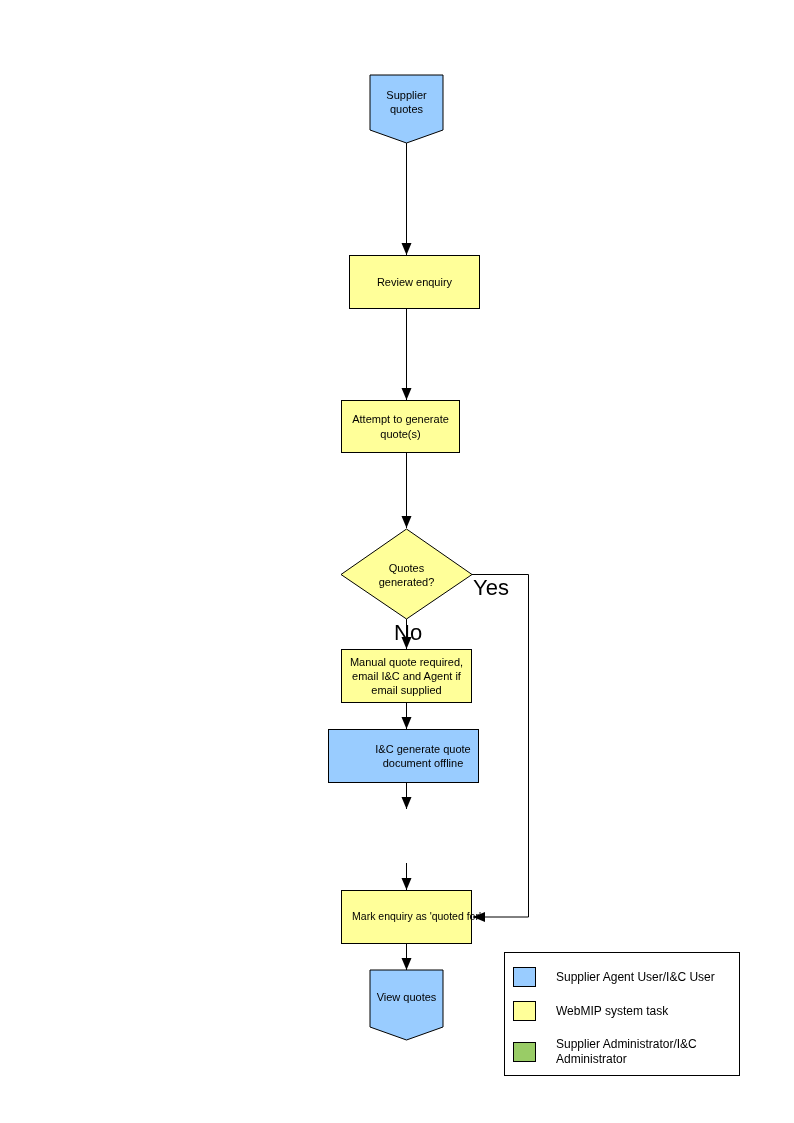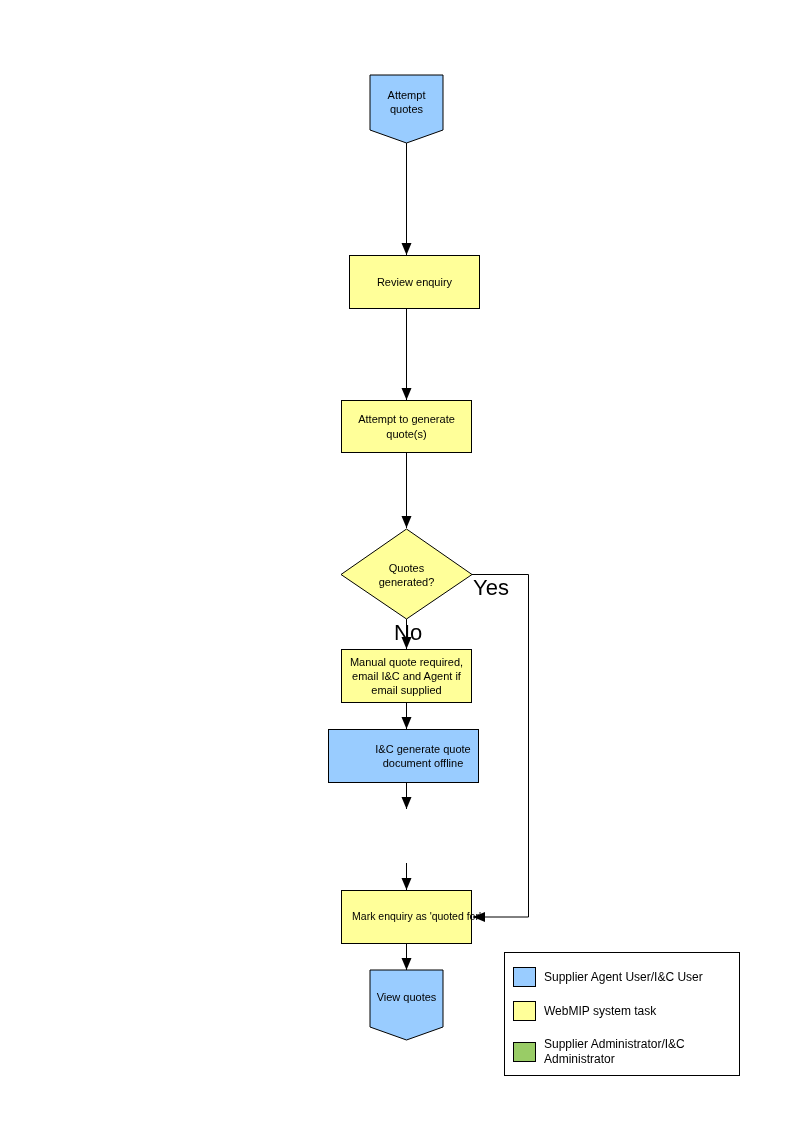--- a/index.html
+++ b/index.html
@@ -56,21 +56,21 @@
   .swatch {
     width: 23px; height: 20px;
     box-sizing: border-box;
     border: 1px solid #000;
     flex: 0 0 auto;
   }
   .swatch-blue   { background: #99CCFF; }
   .swatch-yellow { background: #FFFF99; }
   .swatch-green  { background: #99CC66; }
   .legend-label {
-    margin-left: 8px;
+    margin-left: 20px;
     font-size: 12px;
     line-height: 1.25;
     width: 190px;
   }
 </style>
 </head>
 <body>
 
 <div class="page">
 
@@ -95,38 +95,38 @@
 
     <polygon points="406.5,529 472,574.5 406.5,619 341,574.5" fill="#FFFF99" stroke="#000" stroke-width="1"></polygon>
 
     <polygon points="370,970 443,970 443,1027 406.5,1040 370,1027" fill="#99CCFF" stroke="#000" stroke-width="1"></polygon>
   </svg>
 
   <div class="box fill-yellow" style="left:341px; top:255px; width:131px; height:54px;margin-left:8px;">
     <div class="node-label" style="position:static; width:120px;">Review enquiry</div>
   </div>
 
-  <div class="box fill-yellow" style="left:341px; top:400px; width:131px; height:53px;">
+  <div class="box fill-yellow" style="left:341px; top:400px; width:119px; height:53px;">
     <div class="node-label" style="position:static; width:112px;">Attempt to generate quote(s)</div>
   </div>
 
   <div class="box fill-yellow" style="left:341px; top:649px; width:131px; height:54px;">
     <div class="node-label" style="position:static; width:126px;">Manual quote required, email I&amp;C and Agent if email supplied</div>
   </div>
 
   <div class="box fill-blue" style="left:328px; top:729px; width:151px; height:54px;justify-content:flex-end;">
     <div class="node-label" style="position:static; width:110px;">I&amp;C generate quote document offline</div>
   </div>
 
 
   <div class="box fill-yellow" style="left:341px; top:890px; width:131px; height:54px;">
     <div class="node-label nowrap" style="position:static;padding-left:20px;">Mark enquiry as 'quoted for'</div>
   </div>
 
-  <div class="node-label" style="left:370px; top:78px; width:73px; height:48px;">Attempt quotes</div>
+  <div class="node-label" style="left:370px; top:78px; width:73px; height:48px;">Supplier quotes</div>
 
   <div class="node-label" style="left:366px; top:547px; width:81px; height:56px;">Quotes generated?</div>
 
   <div class="node-label" style="left:370px; top:973px; width:73px; height:48px;">View quotes</div>
 
   <div class="edge-label" style="left:473px; top:577px;">Yes</div>
   <div class="edge-label" style="left:394px; top:622px;">No</div>
 
   <div class="legend">
     <div class="legend-item" style="top:14px;">

